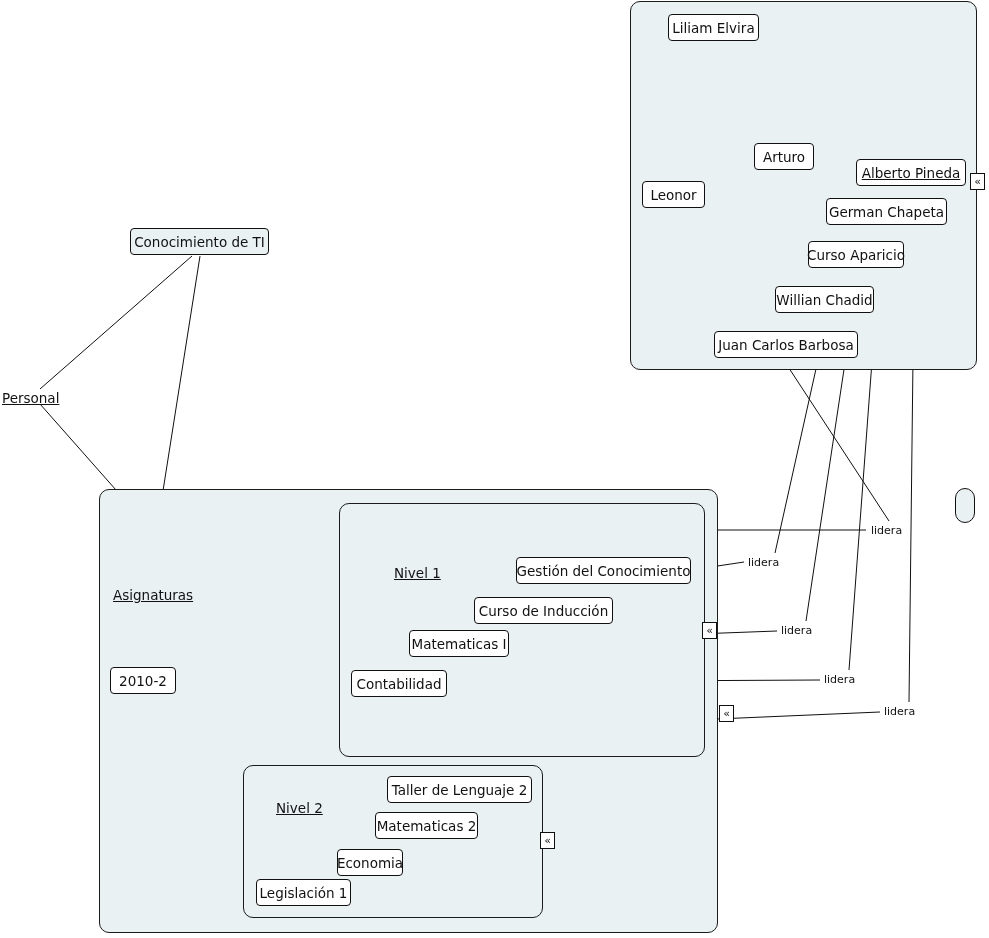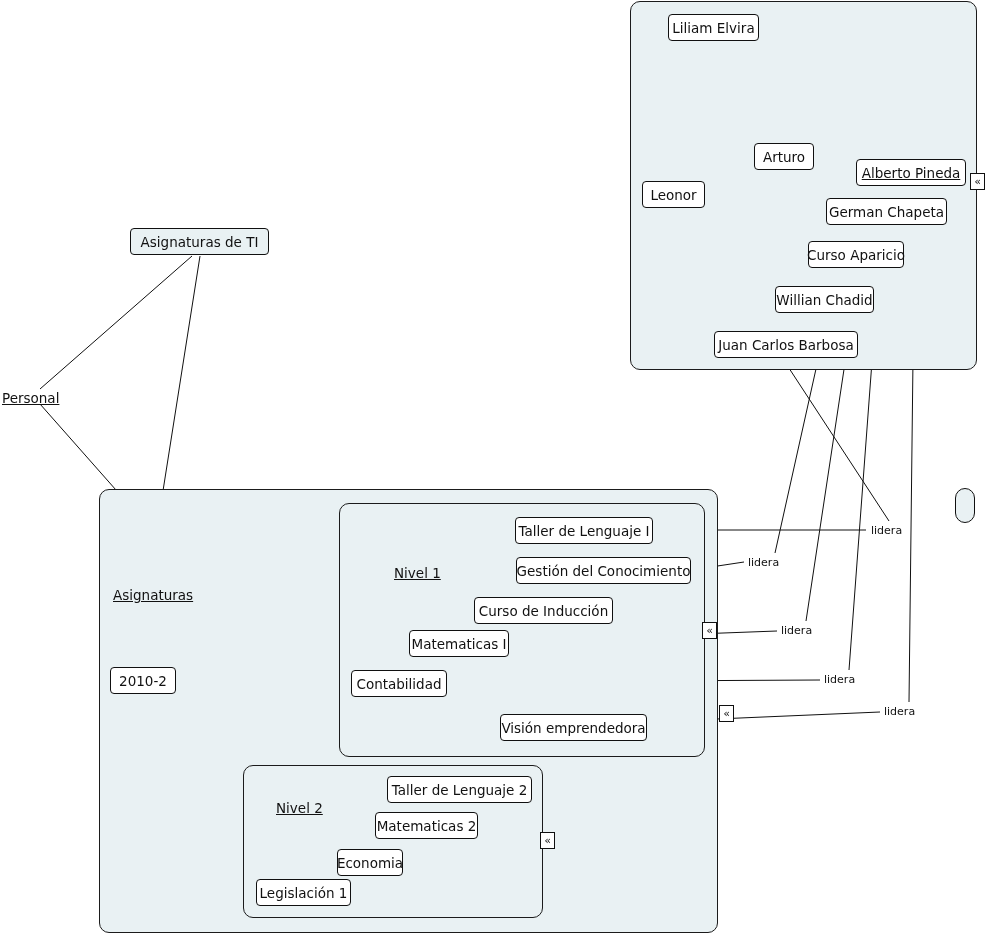--- a/index.html
+++ b/index.html
@@ -74,45 +74,43 @@
       <path d="M647,722 L880,712"></path>
       <path d="M909,702 L915,188" marker-end="url(#ah)"></path>
     </g>
   </svg>
 
   <div class="panel" style="left:630px;top:1px;width:347px;height:369px;"></div>
   <div class="panel" style="left:99px;top:489px;width:619px;height:444px;"></div>
   <div class="panel" style="left:339px;top:503px;width:366px;height:254px;"></div>
   <div class="panel" style="left:243px;top:765px;width:300px;height:153px;"></div>
 
-  <div class="node tinted" style="left:130px;top:228px;width:139px;height:27px;">Asignaturas de TI</div>
+  <div class="node tinted" style="left:130px;top:228px;width:139px;height:27px;">Conocimiento de TI</div>
 
   <div class="plainlabel" style="left:2px;top:390px;">Personal</div>
   <div class="plainlabel" style="left:113px;top:587px;">Asignaturas</div>
 
   <div class="node" style="left:668px;top:14px;width:91px;height:27px;">Liliam Elvira</div>
   <div class="node" style="left:754px;top:143px;width:60px;height:27px;">Arturo</div>
   <div class="node" style="left:642px;top:181px;width:63px;height:27px;">Leonor</div>
   <div class="node" style="left:856px;top:159px;width:110px;height:27px;text-decoration:underline;">Alberto Pineda</div>
   <div class="node" style="left:826px;top:198px;width:121px;height:27px;">German Chapeta</div>
   <div class="node" style="left:808px;top:241px;width:96px;height:27px;">Curso Aparicio</div>
   <div class="node" style="left:775px;top:286px;width:99px;height:27px;">Willian Chadid</div>
   <div class="node" style="left:714px;top:331px;width:144px;height:27px;">Juan Carlos Barbosa</div>
 
   <div class="node" style="left:110px;top:667px;width:66px;height:27px;">2010-2</div>
 
   <div class="plainlabel" style="left:394px;top:565px;">Nivel 1</div>
   <div class="plainlabel" style="left:276px;top:800px;">Nivel 2</div>
 
-  <div class="node" style="left:515px;top:517px;width:138px;height:27px;">Taller de Lenguaje I</div>
   <div class="node" style="left:516px;top:557px;width:175px;height:27px;">Gestión del Conocimiento</div>
   <div class="node" style="left:474px;top:597px;width:139px;height:27px;">Curso de Inducción</div>
   <div class="node" style="left:409px;top:630px;width:100px;height:27px;">Matematicas I</div>
   <div class="node" style="left:351px;top:670px;width:96px;height:27px;">Contabilidad</div>
-  <div class="node" style="left:500px;top:714px;width:147px;height:27px;">Visión emprendedora</div>
 
   <div class="node" style="left:387px;top:776px;width:145px;height:27px;">Taller de Lenguaje 2</div>
   <div class="node" style="left:375px;top:812px;width:103px;height:27px;">Matematicas 2</div>
   <div class="node" style="left:337px;top:849px;width:66px;height:27px;">Economia</div>
   <div class="node" style="left:256px;top:879px;width:95px;height:27px;">Legislación 1</div>
 
   <div class="edgelabel" style="left:871px;top:524px;">lidera</div>
   <div class="edgelabel" style="left:748px;top:556px;">lidera</div>
   <div class="edgelabel" style="left:781px;top:624px;">lidera</div>
   <div class="edgelabel" style="left:824px;top:673px;">lidera</div>

